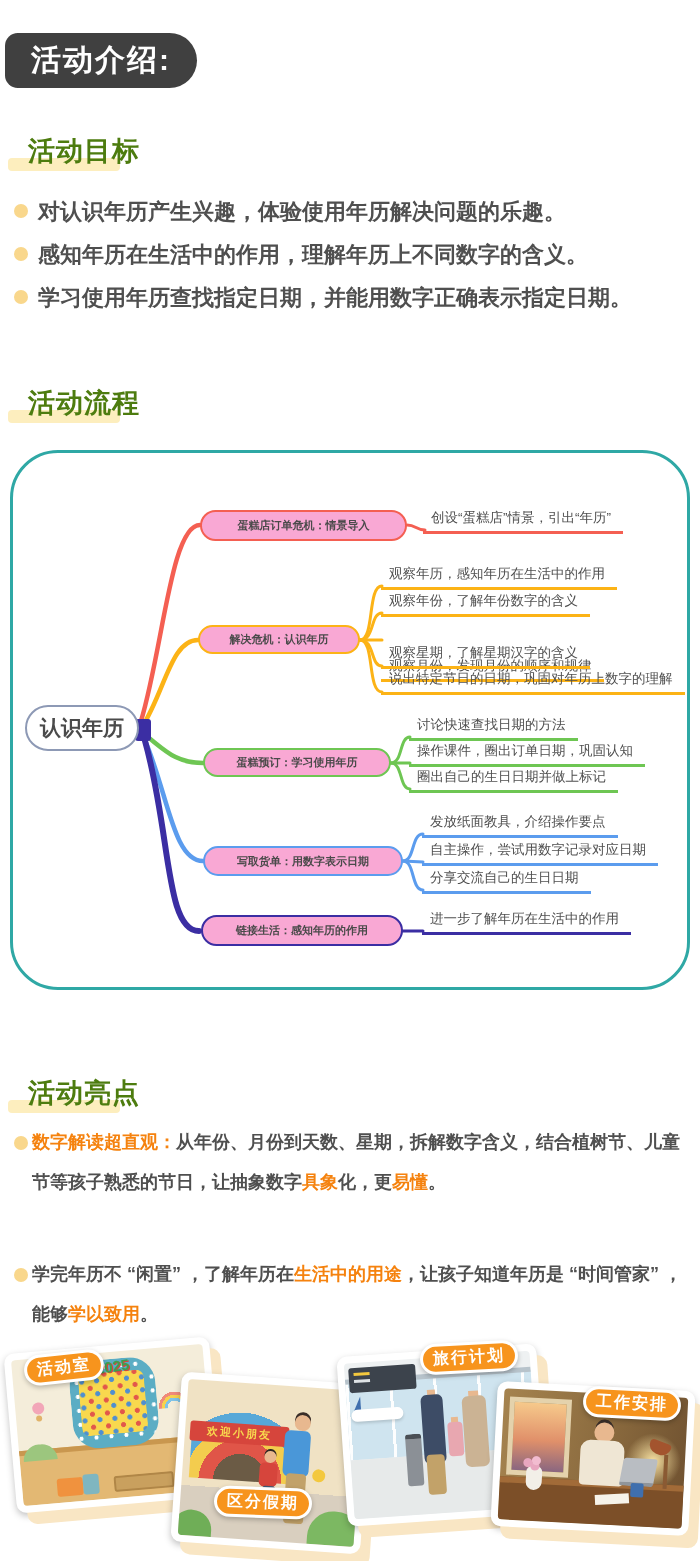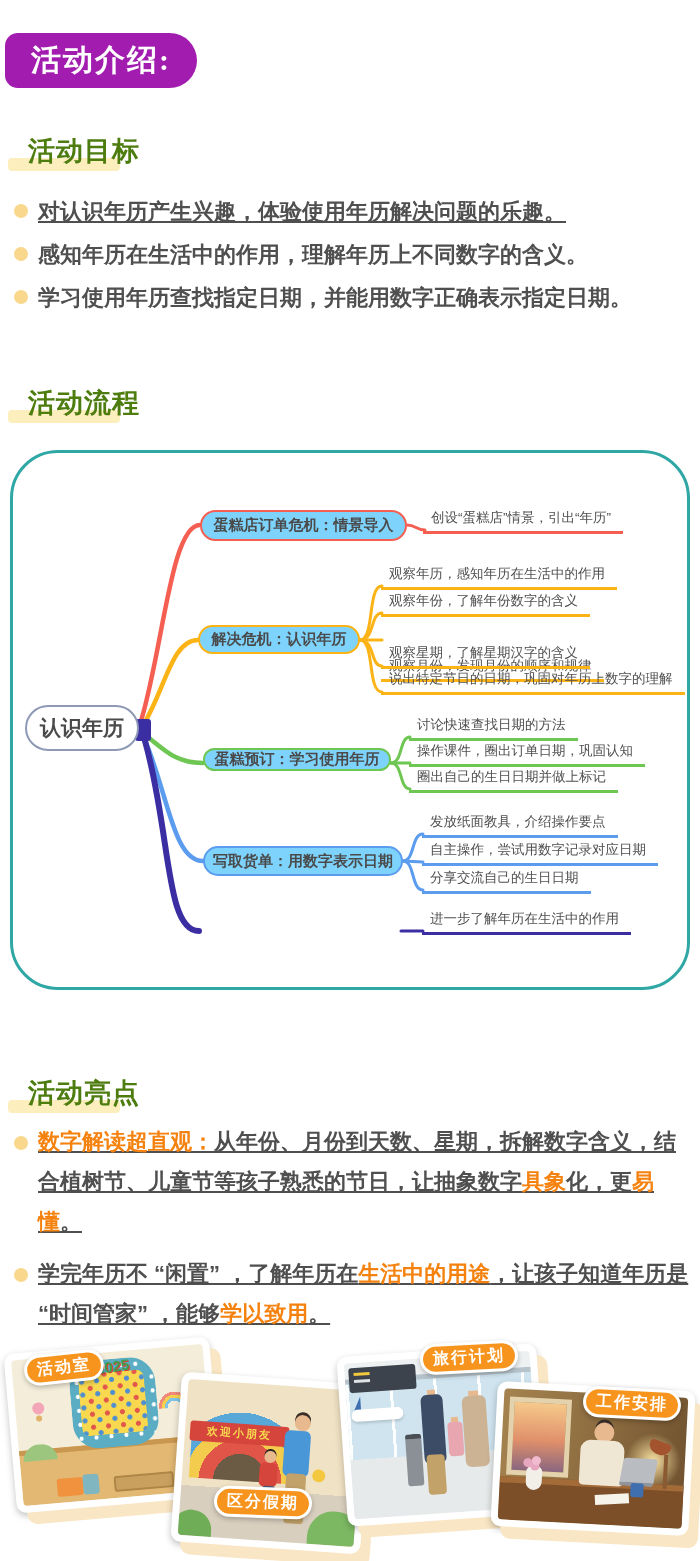--- a/index.html
+++ b/index.html
@@ -21,28 +21,28 @@
   .goal{position:absolute;left:38px;font-size:22px;font-weight:600;color:#4f4f4f;white-space:nowrap;}
 
   
   .mm{position:absolute;left:10px;top:450px;width:680px;height:540px;box-sizing:border-box;
       border:3.5px solid #2fa8a5;border-radius:48px;background:#fff;}
   .mm-lines{position:absolute;left:0;top:0;}
   .mm-root{position:absolute;left:12px;top:252px;width:114px;height:46px;box-sizing:border-box;
       background:#fff;border:2.5px solid #8d99b5;border-radius:23px;display:flex;align-items:center;
       justify-content:center;font-size:21px;font-weight:600;color:#4a4a4a;z-index:2;}
   .mm-junction{position:absolute;left:122px;top:266px;width:16px;height:22px;background:#3b2ea3;border-radius:3px;z-index:1;}
-  .mm-node{position:absolute;box-sizing:border-box;background:#7dd3fc;border:2px solid;border-radius:16px;
-      display:flex;align-items:center;justify-content:center;font-size:15px;font-weight:600;
+  .mm-node{position:absolute;box-sizing:border-box;background:#f9a8d4;border:2px solid;border-radius:16px;
+      display:flex;align-items:center;justify-content:center;font-size:11px;font-weight:600;
       color:#4a4a4a;white-space:nowrap;z-index:2;}
   .mm-leaf{position:absolute;font-size:13.5px;font-weight:500;color:#4f4f4f;white-space:nowrap;
       padding:0 12px 4px 8px;border-bottom:3px solid;z-index:2;background:transparent;}
 
   
-  .hl-text{position:absolute;left:38px;width:658px;font-size:22px;font-weight:600;color:#4f4f4f;line-height:40px;text-decoration:underline;}
+  .hl-text{position:absolute;left:32px;width:658px;font-size:18px;font-weight:600;color:#4f4f4f;line-height:40px;}
   .hl-text .em{color:#f5820e;font-weight:800;}
 
   
   .photo{position:absolute;background:#fff;border-radius:10px;padding:7px;box-sizing:border-box;
       box-shadow:10px 12px 0 #f9e6c4, 0 3px 7px rgba(0,0,0,0.25);}
   .scene{position:relative;width:100%;height:100%;border-radius:4px;overflow:hidden;}
   .plabel{position:absolute;z-index:6;background:#f7941d;color:#fff;border:3px solid #fff;border-radius:16px;
       padding:2px 10px;font-size:16px;font-weight:800;letter-spacing:2px;white-space:nowrap;
       box-shadow:0 2px 5px rgba(0,0,0,0.25);}
   .abs{position:absolute;}
@@ -114,28 +114,28 @@
   .s4-vase{left:14%;bottom:24%;width:16px;height:24px;background:#f2efe8;border-radius:6px 6px 8px 8px;}
   .s4-flower{left:11%;bottom:38%;width:24px;height:16px;border-radius:50%;
       background:radial-gradient(circle at 30% 50%,#e8a7c0 4px,transparent 5px),radial-gradient(circle at 65% 35%,#f2bcd0 4px,transparent 5px),radial-gradient(circle at 60% 70%,#e8a7c0 4px,transparent 5px);}
   .s4-paper{left:52%;bottom:16%;width:34px;height:10px;background:#f6f3ea;transform:rotate(-6deg);}
 </style>
 </head>
 <body>
 
 <div class="page">
 
-  <div class="intro-badge" style="background-color: #a21caf; font-family: Liberation Serif, serif;">活动介绍:</div>
+  <div class="intro-badge" style="background-color: #404040;">活动介绍:</div>
 
   <div class="sec-head" style="top:133px;">
     <span class="bar" style="width:112px;"></span>
     <span class="txt">活动目标</span>
   </div>
   <span class="gdot" style="top:204px;"></span>
-  <div class="goal" style="top:197px;text-decoration:underline;">对认识年历产生兴趣，体验使用年历解决问题的乐趣。</div>
+  <div class="goal" style="top:197px;">对认识年历产生兴趣，体验使用年历解决问题的乐趣。</div>
   <span class="gdot" style="top:247px;"></span>
   <div class="goal" style="top:240px;">感知年历在生活中的作用，理解年历上不同数字的含义。</div>
   <span class="gdot" style="top:290px;"></span>
   <div class="goal" style="top:283px;">学习使用年历查找指定日期，并能用数字正确表示指定日期。</div>
 
   <div class="sec-head" style="top:385px;">
     <span class="bar" style="width:112px;"></span>
     <span class="txt">活动流程</span>
   </div>
 
@@ -169,22 +169,23 @@
         <path stroke-width="6" d="M132,288 C158,380 152,478 186,478"></path>
         <path stroke-width="3" d="M388,478 L410,478"></path>
       </g>
     </svg>
 
     <div class="mm-junction" style="background-color: rgb(59, 46, 163);"></div>
     <div class="mm-root">认识年历</div>
 
     <div class="mm-node" style="left: 187px; top: 57px; width: 207px; height: 31px; border-color: rgb(244, 95, 82);">蛋糕店订单危机：情景导入</div>
     <div class="mm-node" style="left: 185px; top: 172px; width: 162px; height: 29px; border-color: rgb(252, 179, 22);">解决危机：认识年历</div>
-    <div class="mm-node" style="left: 190px; top: 295px; width: 188px; height: 23px; border-color: rgb(110, 198, 83);">蛋糕预订：学习使用年历</div>
+    <div class="mm-node" style="left: 190px; top: 295px; width: 188px; height: 29px; border-color: rgb(110, 198, 83);">蛋糕预订：学习使用年历</div>
     <div class="mm-node" style="left: 190px; top: 393px; width: 200px; height: 30px; border-color: rgb(91, 156, 238);">写取货单：用数字表示日期</div>
+    <div class="mm-node" style="left: 188px; top: 462px; width: 202px; height: 31px; border-color: rgb(59, 46, 163);">链接生活：感知年历的作用</div>
 
     <div class="mm-leaf" style="left: 410px; top: 56px; border-bottom-color: rgb(244, 95, 82);">创设“蛋糕店”情景，引出“年历”</div>
 
     <div class="mm-leaf" style="left: 368px; top: 112px; border-bottom-color: rgb(252, 179, 22);">观察年历，感知年历在生活中的作用</div>
     <div class="mm-leaf" style="left: 368px; top: 139px; border-bottom-color: rgb(252, 179, 22);">观察年份，了解年份数字的含义</div>
     <div class="mm-leaf" style="left: 368px; top: 165px; border-bottom-color: rgb(252, 179, 22); margin-top: 39px;">观察月份，发现月份的顺序和规律</div>
     <div class="mm-leaf" style="left: 368px; top: 191px; border-bottom-color: rgb(252, 179, 22); text-align: right;">观察星期，了解星期汉字的含义</div>
     <div class="mm-leaf" style="left: 368px; top: 217px; border-bottom-color: rgb(252, 179, 22);">说出特定节日的日期，巩固对年历上数字的理解</div>
 
     <div class="mm-leaf" style="left: 396px; top: 263px; border-bottom-color: rgb(110, 198, 83);">讨论快速查找日期的方法</div>

